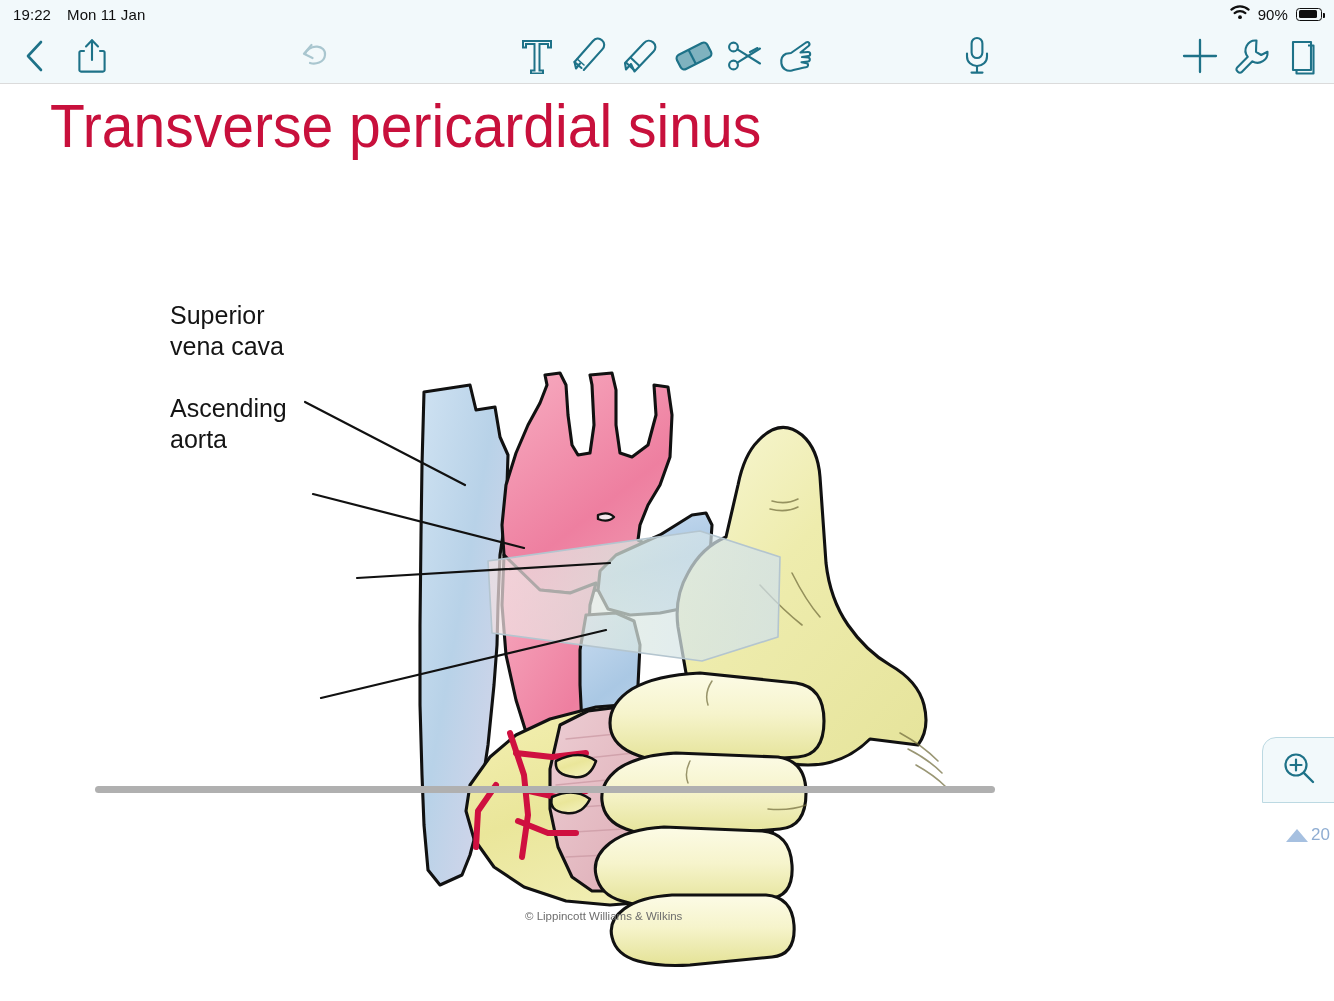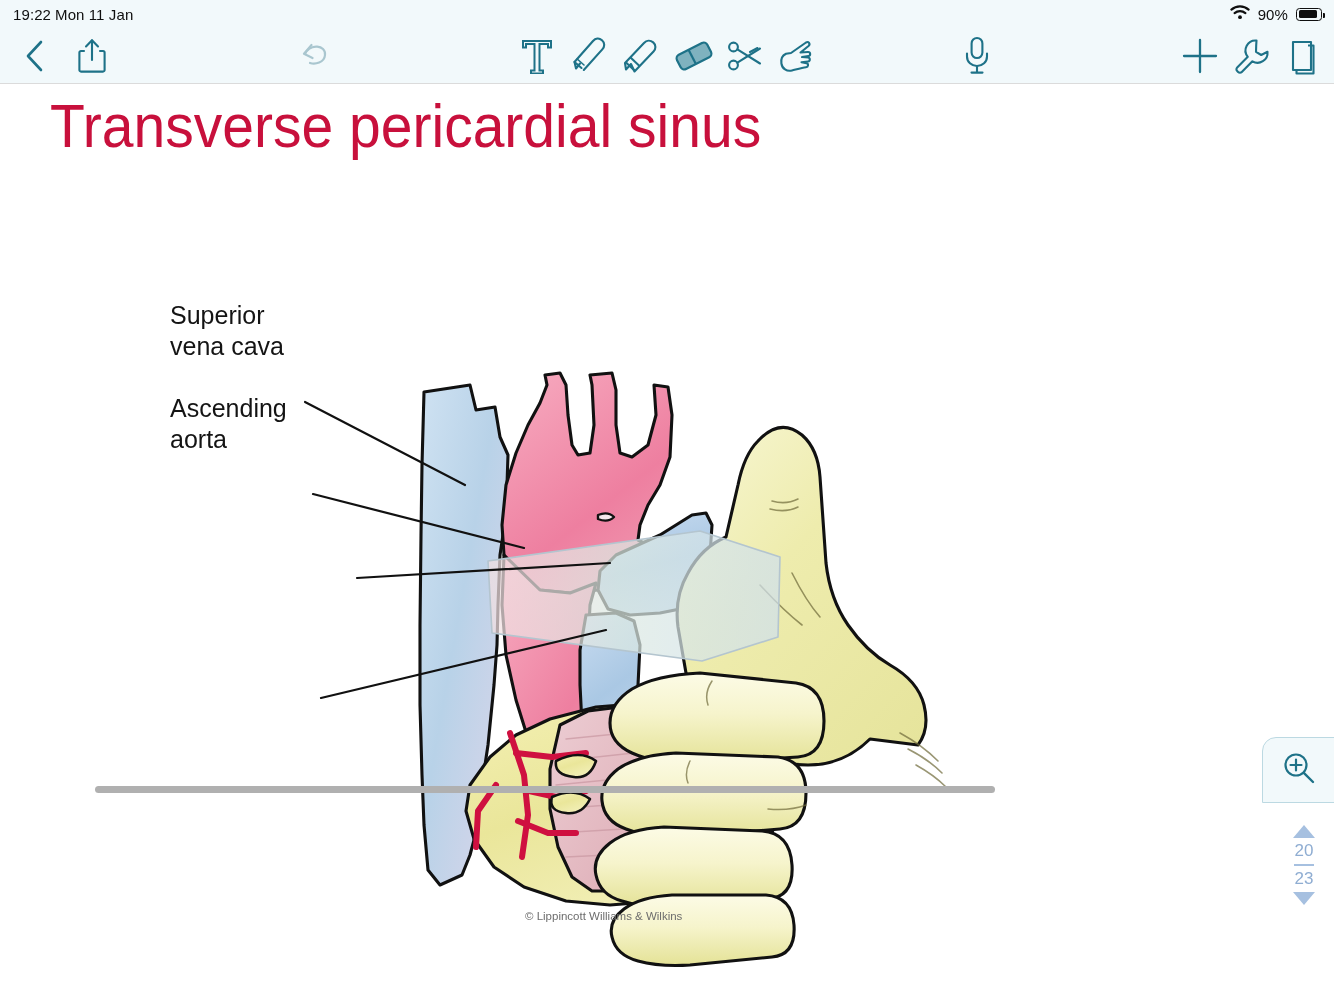--- a/index.html
+++ b/index.html
@@ -13,21 +13,21 @@
 
   
   .statusbar {
     position: absolute; top: 0; left: 0;
     width: 1334px; height: 28px;
     background: #f2f9fb;
     display: flex; align-items: center;
     font-size: 15px; color: #0f0f0f;
     letter-spacing: .1px;
   }
-  .status-left { display: flex; align-items: baseline; gap: 4px; padding-left: 13px; }
+  .status-left { display: flex; align-items: baseline; gap: 16px; padding-left: 13px; }
   .status-right {
     margin-left: auto; display: flex; align-items: center;
     gap: 8px; padding-right: 12px;
   }
   .status-time { font-size: 15px; }
   .status-date { font-size: 15px; }
   .battery-pct { font-size: 15px; }
   .battery-shell {
     position: relative; width: 26px; height: 13px;
     border: 1.5px solid #0f0f0f; border-radius: 3.5px;
@@ -83,21 +83,21 @@
   }
   .credit {
     position: absolute; left: 525px; top: 825px;
     font-size: 11.5px; color: #6d6d6d;
     font-family: "Liberation Sans", sans-serif;
   }
 
   
   .pagenav {
     position: absolute; right: 12px; top: 740px;
-    width: 36px; display: flex; flex-direction: column;
+    width: 36px; display: flex; flex-direction: row;
     align-items: center; gap: 3px;
     color: #9cb8dd;
   }
   .pn-tri { width: 0; height: 0; }
   .pn-up { border-left: 11px solid transparent; border-right: 11px solid transparent; border-bottom: 13px solid #a6c0e0; }
   .pn-down { border-left: 11px solid transparent; border-right: 11px solid transparent; border-top: 13px solid #a6c0e0; }
   .pn-num { font-size: 17px; color: #8fadd2; line-height: 20px; }
   .pn-rule { width: 20px; height: 1.5px; background: #a6c0e0; }
 
   

